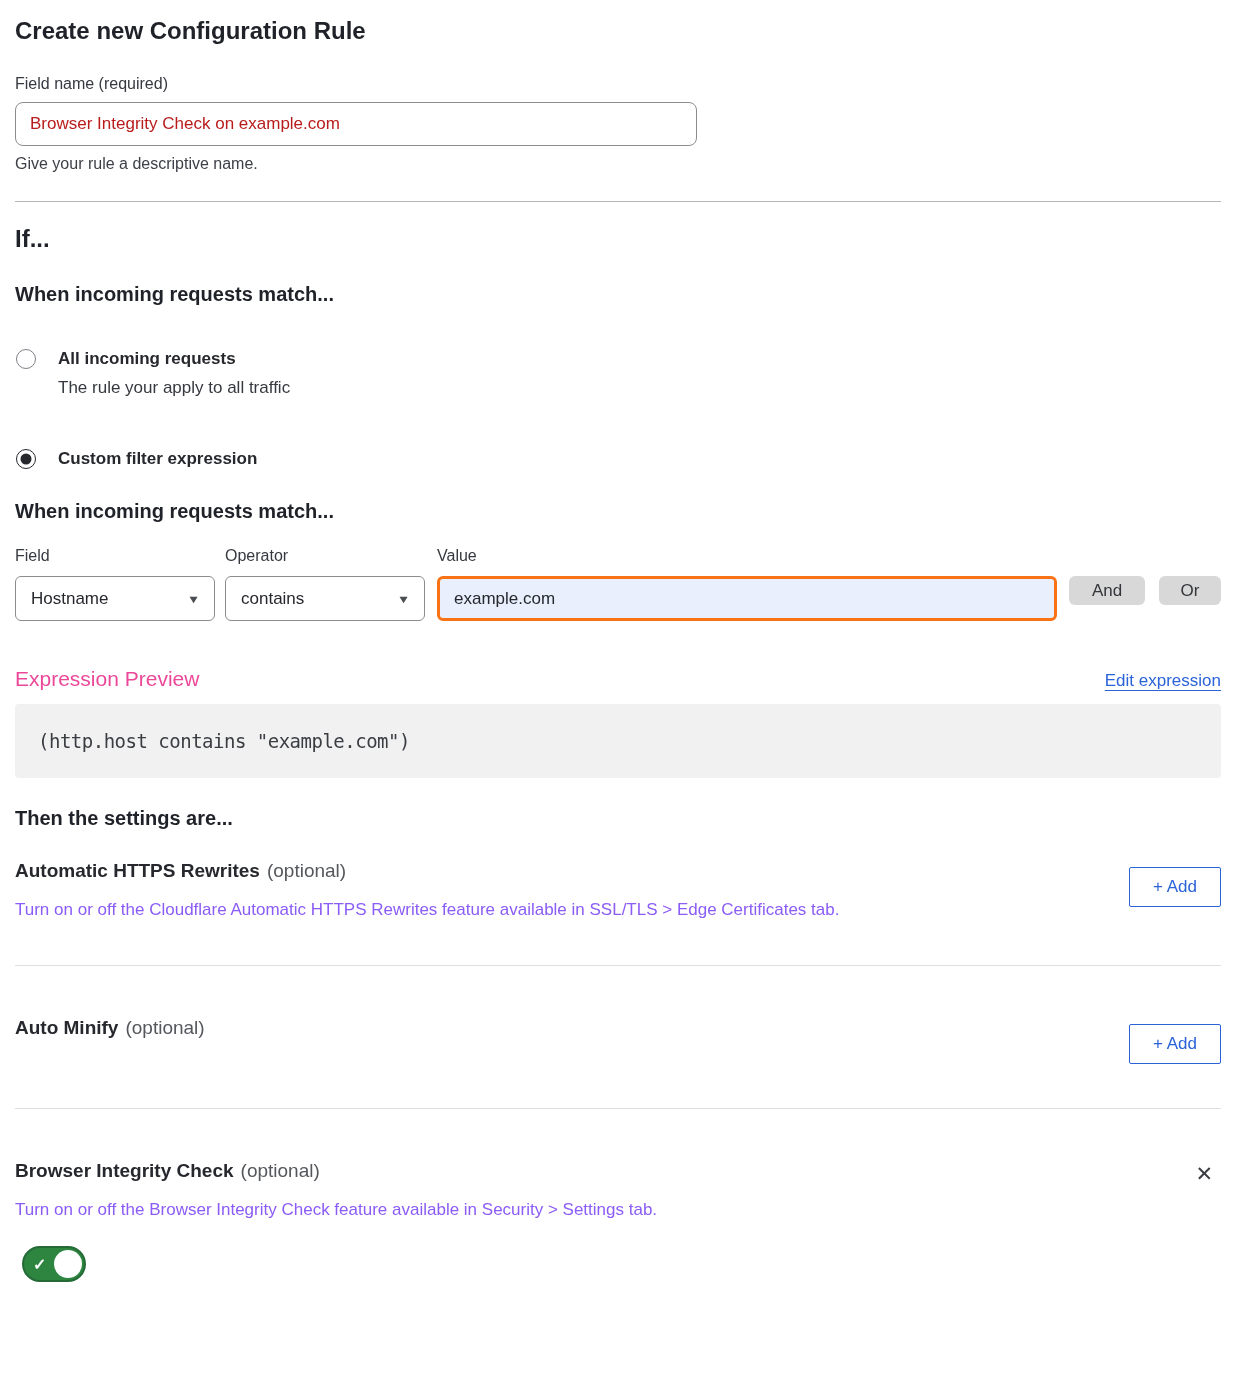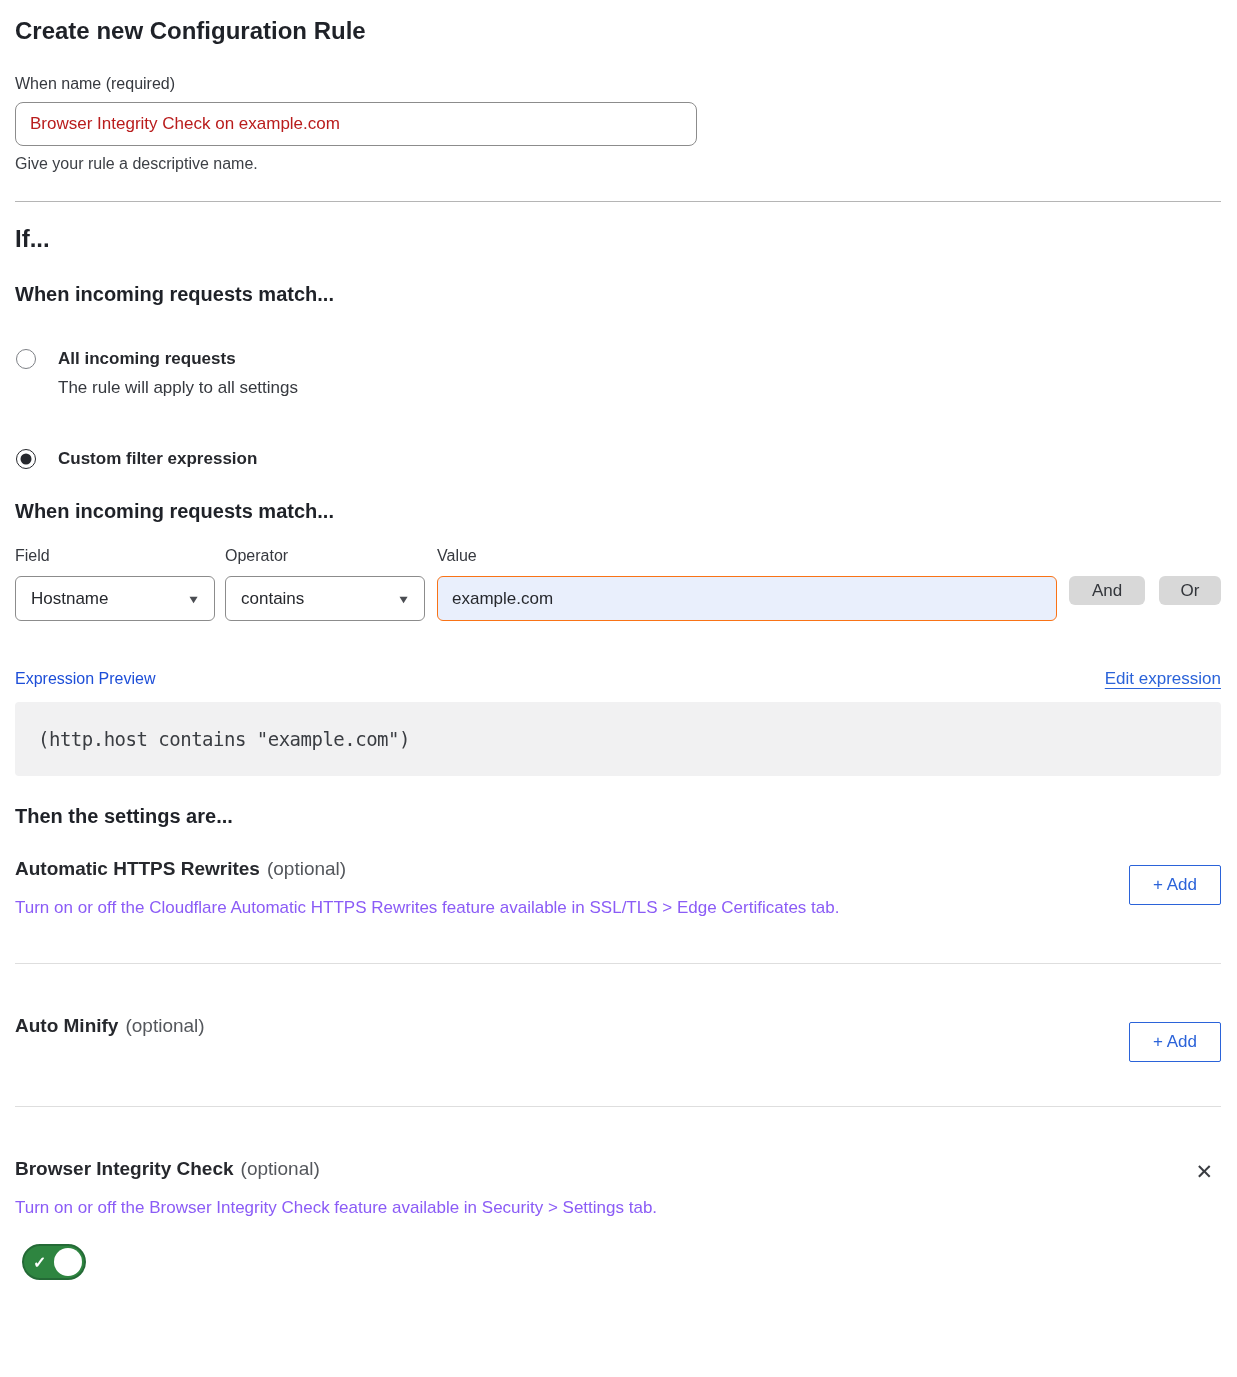--- a/index.html
+++ b/index.html
@@ -72,21 +72,21 @@
   .select {
     height: 45px; border: 1px solid #8c8c8c; border-radius: 6px;
     background: #fff; display: flex; align-items: center;
     justify-content: space-between; padding: 0 15px;
     font-size: 17px; color: #26282d; cursor: pointer;
   }
   .caret { font-size: 11px; color: #4a4d52; transform: scaleX(1.25); }
 
   .value-input {
     width: 100%; height: 45px;
-    border: 1px solid #f97316; border-radius: 6px;
+    border: 3px solid #f97316; border-radius: 6px;
     background: #e9effc;
     padding: 8px 14px;
     font-family: "Liberation Sans", sans-serif;
     font-size: 17px; color: #26282d;
     outline: none; display: block;
   }
   .eg-help { margin-top: 8px; font-size: 16px; color: #4a4d52; }
 
   .gray-btn {
     margin-top: 30px; height: 29px;
@@ -94,21 +94,21 @@
     font-family: "Liberation Sans", sans-serif;
     font-size: 17px; color: #33363b; cursor: pointer;
   }
   .gray-btn.and { width: 76px; margin-right: 14px; }
   .gray-btn.or { width: 62px; }
 
   .preview-row {
     margin-top: 48px;
     display: flex; justify-content: space-between; align-items: baseline;
   }
-  .preview-label { font-size: 16px; line-height: 20px; color: #1d4ed8; }
+  .preview-label { font-size: 21px; line-height: 20px; color: #ec4899; }
   .edit-link {
     font-size: 17px; color: #2b63d9; text-decoration: underline;
     text-underline-offset: 4px; cursor: pointer;
   }
   .code-box {
     margin-top: 13px; height: 74px;
     background: #f1f1f2; border-radius: 4px;
     display: flex; align-items: center;
     padding: 0 23px;
   }
@@ -161,35 +161,35 @@
     background: #fff;
   }
 </style>
 </head>
 <body>
 
 <div class="page">
 
   <h1>Create new Configuration Rule</h1>
 
-  <div class="field-label">When name (required)</div>
+  <div class="field-label">Field name (required)</div>
   <input class="rule-name-input" type="text" value="Browser Integrity Check on example.com" style="">
   <div class="help">Give your rule a descriptive name.</div>
 
   <hr class="divider-strong">
 
   <h2 class="if-heading">If...</h2>
   <h3 class="sub-heading">When incoming requests match...</h3>
 
   <div class="radio-group">
     <div class="radio-option">
       <span class="radio"></span>
       <div class="radio-text">
         <div class="radio-label">All incoming requests</div>
-        <div class="radio-desc">The rule will apply to all settings</div>
+        <div class="radio-desc">The rule your apply to all traffic</div>
       </div>
     </div>
     <div class="radio-option">
       <span class="radio checked"></span>
       <div class="radio-text">
         <div class="radio-label">Custom filter expression</div>
       </div>
     </div>
   </div>
 

